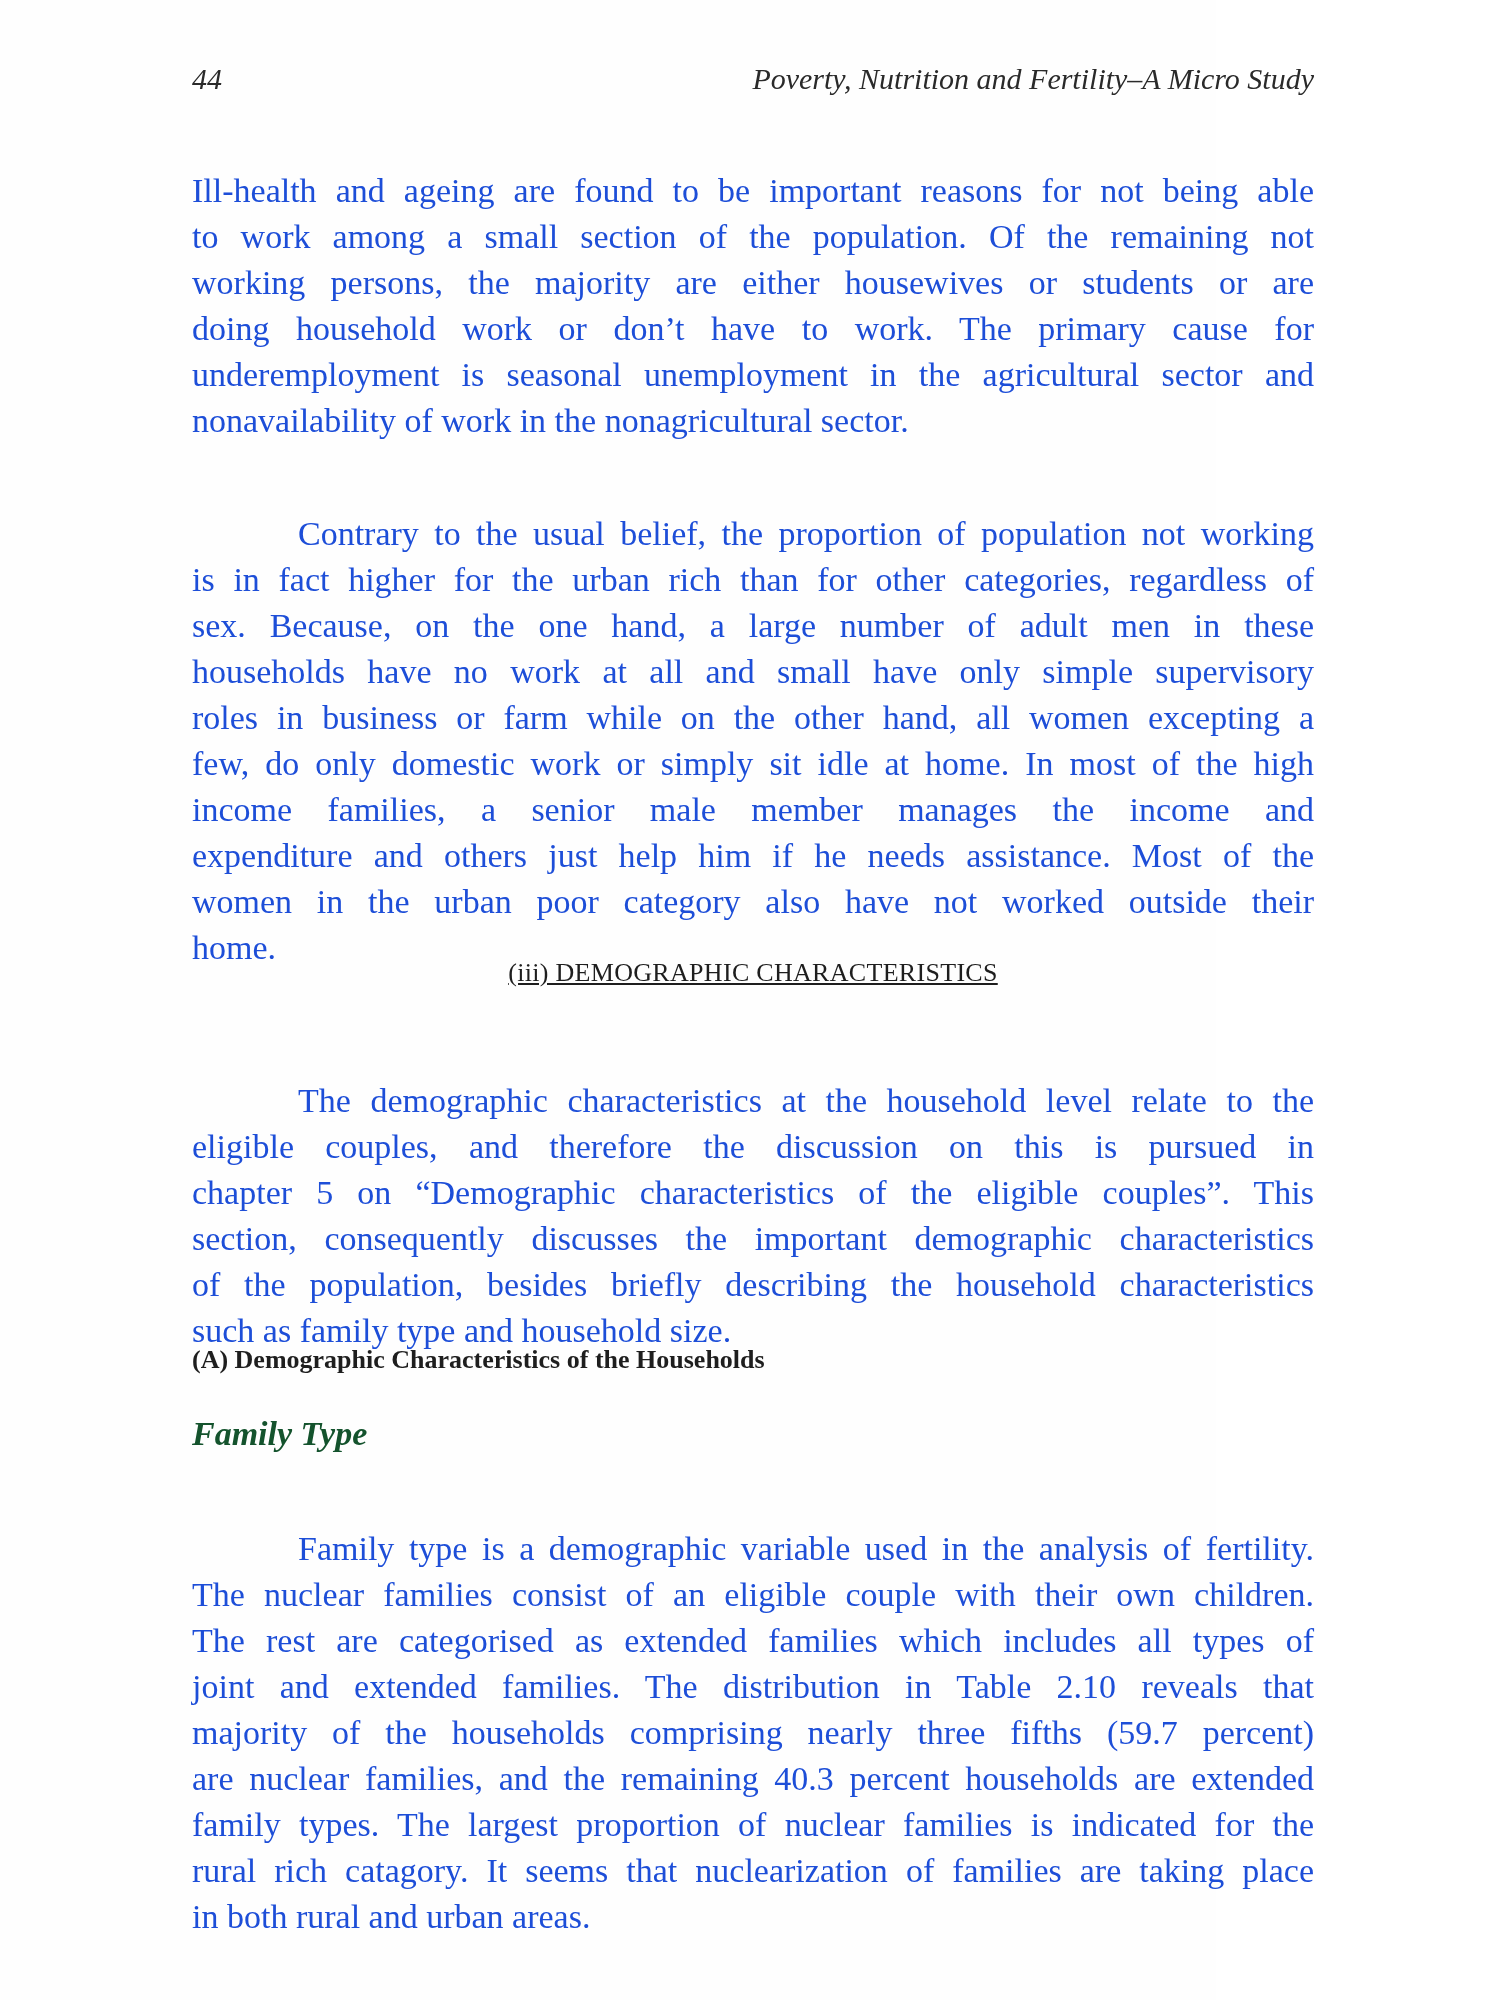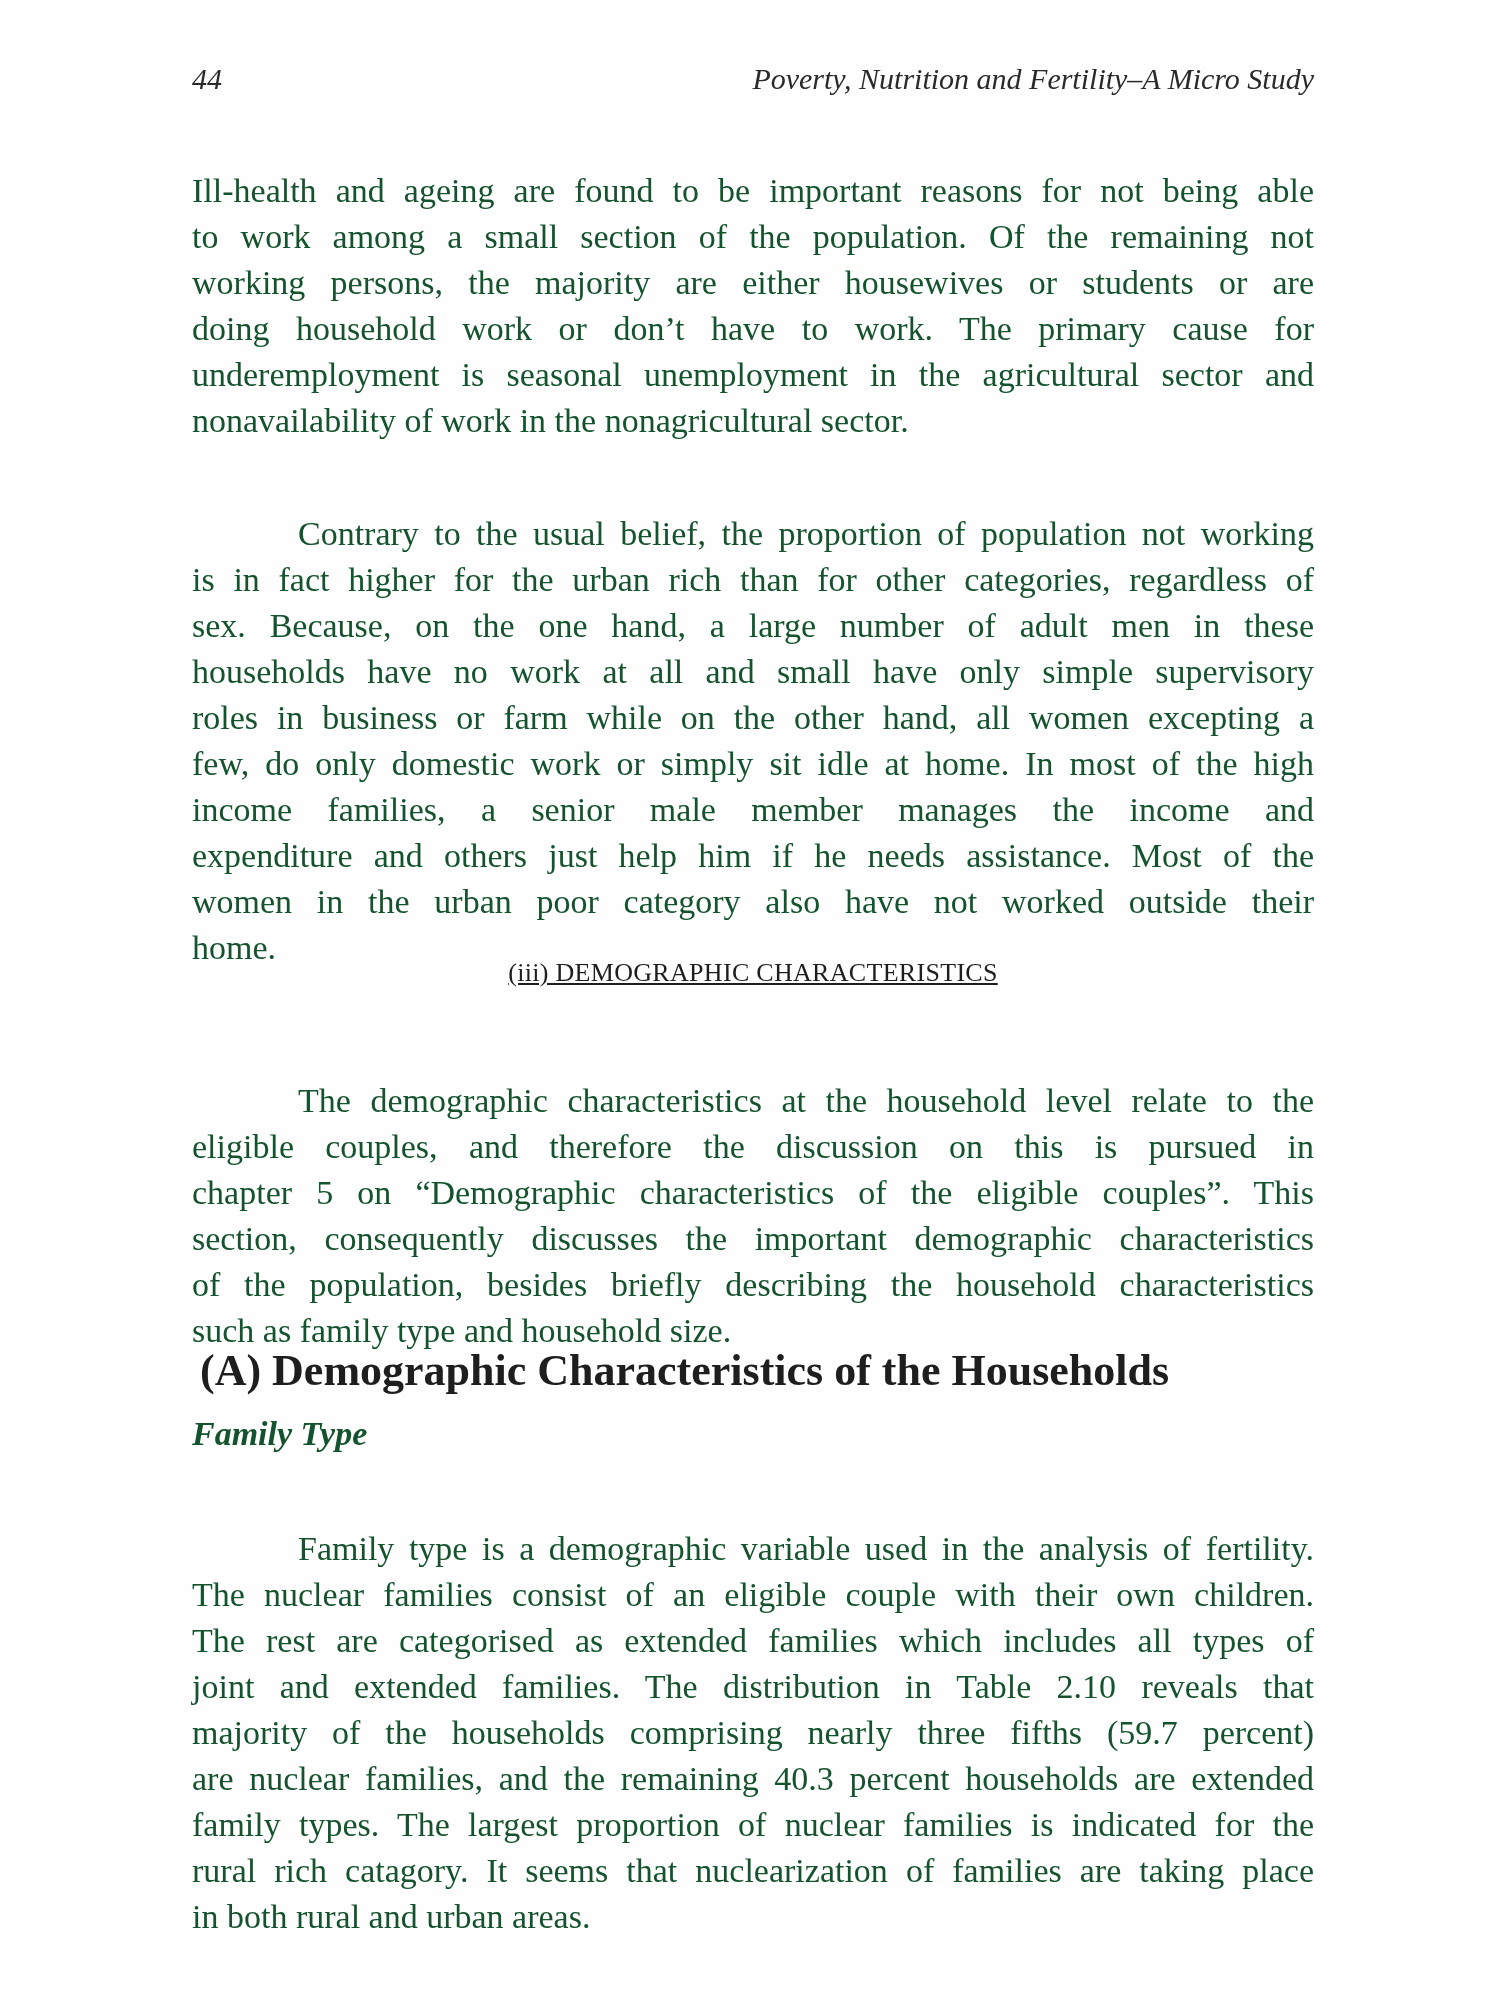--- a/index.html
+++ b/index.html
@@ -2,26 +2,26 @@
 <html><head>
 <meta charset="utf-8">
 <style>
   html, body { margin: 0; padding: 0; background: #ffffff; }
   body { width: 1500px; height: 2000px; position: relative; overflow: hidden; color: #1e1e1e; }
   .page { position: absolute; left: 0; top: 0; width: 1216px; height: 2000px; background: #fefefe; }
   .header { position: absolute; top: 62px; left: 192px; width: 1122px; height: 50px;
     font-family: "Liberation Serif", serif; font-style: italic; font-size: 30px; color: #2a2a2a; }
   .header .pnum { position: absolute; left: 0; top: 0; }
   .header .title { position: absolute; right: 0; top: 0; }
-  .block { position: absolute; left: 192px; width: 1122px; font-family: "Liberation Serif", serif; font-size: 34px; color: #14532d; }
+  .block { position: absolute; left: 192px; width: 1122px; font-family: "Liberation Serif", serif; font-size: 34px; color: #1d4ed8; }
   .line { height: 46px; line-height: 46px; white-space: nowrap; text-align: justify; text-align-last: justify; }
   .line.last { text-align-last: left; }
   .line.indent { padding-left: 106px; margin-top: 48px; }
   .h-center { position: absolute; left: 192px; width: 1122px; text-align: center; font-family: "Liberation Serif", serif; font-size: 26px; color: #1e1e1e; letter-spacing: 0.3px; text-decoration: underline; }
-  .h-left { position: absolute; left: 192px; font-family: "Liberation Serif", serif; font-size: 44px; font-weight: bold; color: #1e1e1e; margin-left: 8px; }
+  .h-left { position: absolute; left: 192px; font-family: "Liberation Serif", serif; font-size: 26px; font-weight: bold; color: #1e1e1e; }
   .h-italic { position: absolute; left: 192px; font-family: "Liberation Serif", serif; font-size: 34px; font-weight: bold; font-style: italic; color: #14532d; }
 </style>
 </head>
 <body>
 
 <div class="page">
 
   <div class="header">
     <span class="pnum">44</span>
     <span class="title">Poverty, Nutrition and Fertility–A Micro Study</span>

